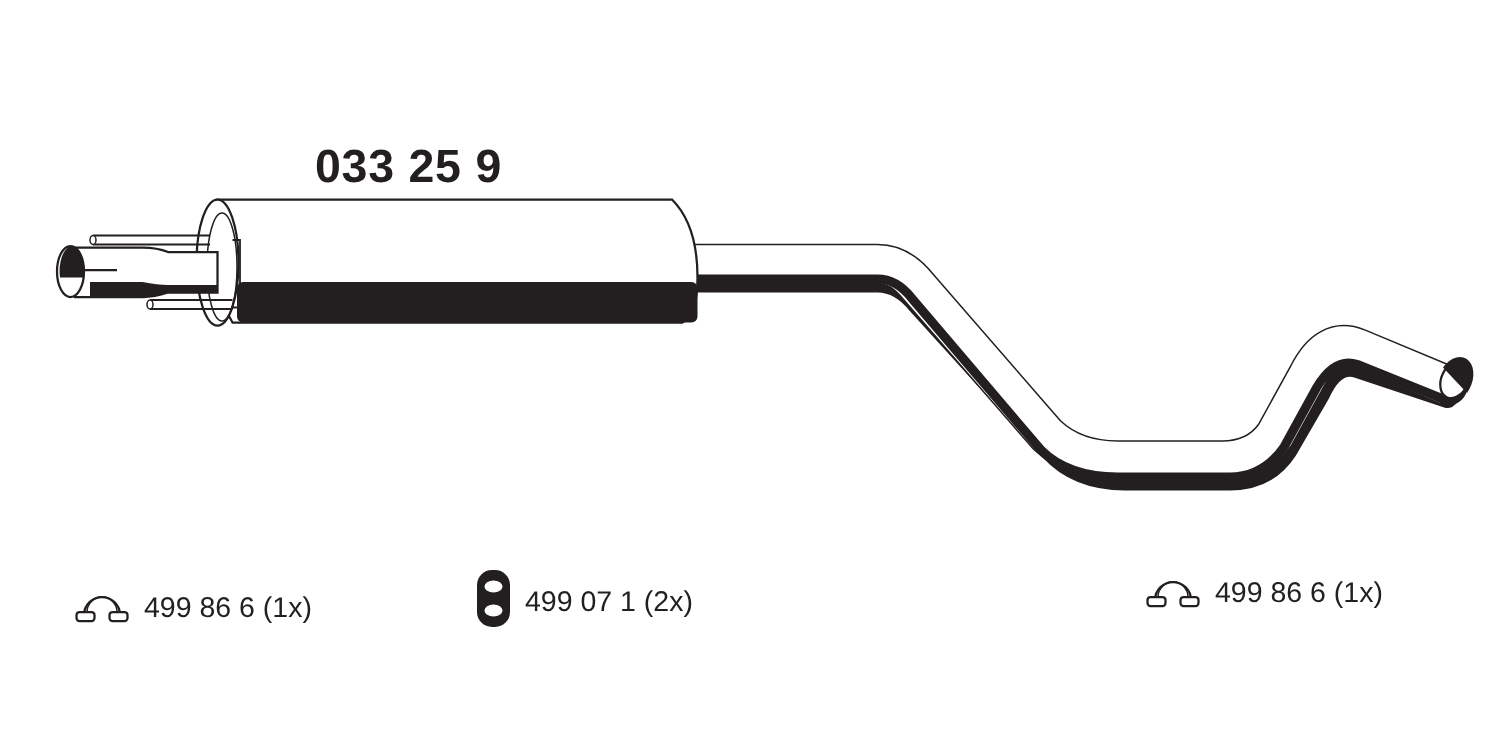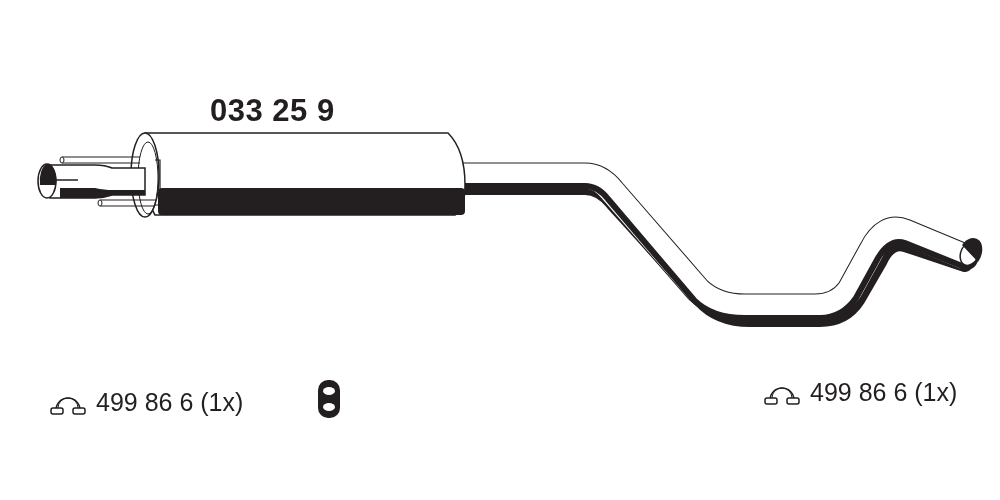--- a/index.html
+++ b/index.html
@@ -1,19 +1,19 @@
 <!DOCTYPE html>
 <html><head>
   <meta charset="utf-8">
   <style>
     html, body { margin: 0; padding: 0; background: #ffffff; }
     body { width: 1000px; height: 500px; position: relative; overflow: hidden; font-family: "Liberation Sans", sans-serif; }
     .part-number { position: absolute; left: 210px; top: 93px; font-size: 31px; font-weight: bold; color: #231f20; letter-spacing: 0.5px; }
     svg.drawing { position: absolute; left: 0; top: 0; }
-    .accessory { position: absolute; display: flex; align-items: flex-start; color: #231f20; font-size: 25px; }
+    .accessory { position: absolute; display: flex; align-items: center; color: #231f20; font-size: 19px; }
     .accessory .icon { display: inline-block; margin-right: 8px; }
     .acc-1 { left: 48px; top: 388px; }
     .acc-2 { left: 316px; top: 378px; }
     .acc-3 { left: 762px; top: 378px; }
   </style>
 </head>
 <body>
 
 <div class="part-number">033 25 9</div>
 
@@ -62,20 +62,21 @@
 </div>
 
 <div class="accessory acc-2">
   <span class="icon">
     <svg width="26" height="42" viewBox="0 0 26 42">
         <rect x="2" y="2" width="22" height="38" rx="10" fill="#231f20"></rect>
         <ellipse cx="13" cy="13" rx="6" ry="4" fill="#fff"></ellipse>
         <ellipse cx="13" cy="29" rx="6" ry="4" fill="#fff"></ellipse>
       </svg>
   </span>
+  <span>499 07 1 (2x)</span>
 </div>
 
 <div class="accessory acc-3">
   <span class="icon">
     <svg width="40" height="30" viewBox="0 0 40 30">
         <path d="M8 22 A12 12 0 1 1 32 22" fill="none" stroke="#231f20" stroke-width="1.5"></path>
         <path d="M10 20 A10 10 0 1 1 30 20" fill="none" stroke="#231f20" stroke-width="1"></path>
         <rect x="3" y="20" width="12" height="6" rx="2" fill="#fff" stroke="#231f20" stroke-width="1.5"></rect>
         <rect x="25" y="20" width="12" height="6" rx="2" fill="#fff" stroke="#231f20" stroke-width="1.5"></rect>
       </svg>

